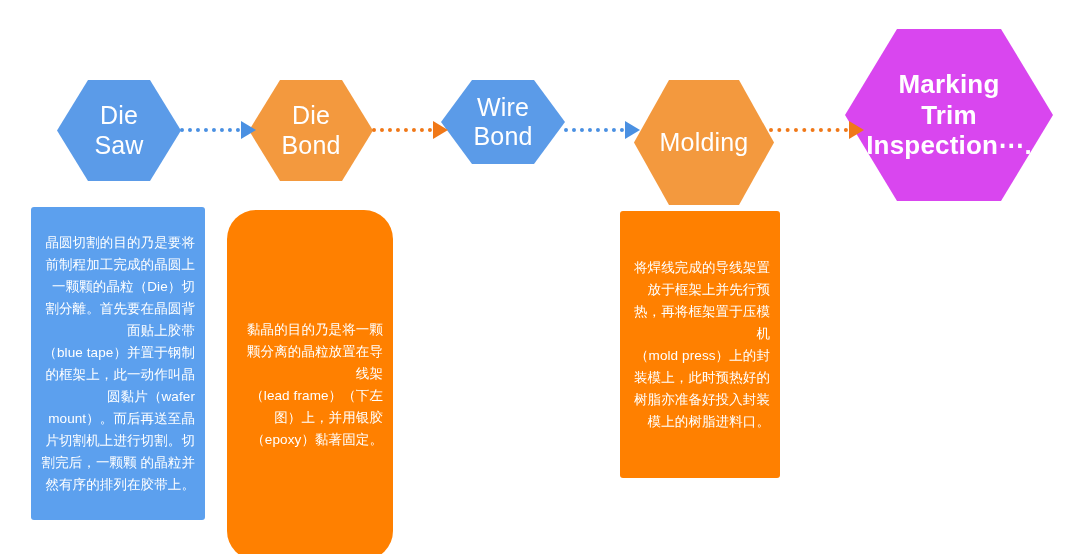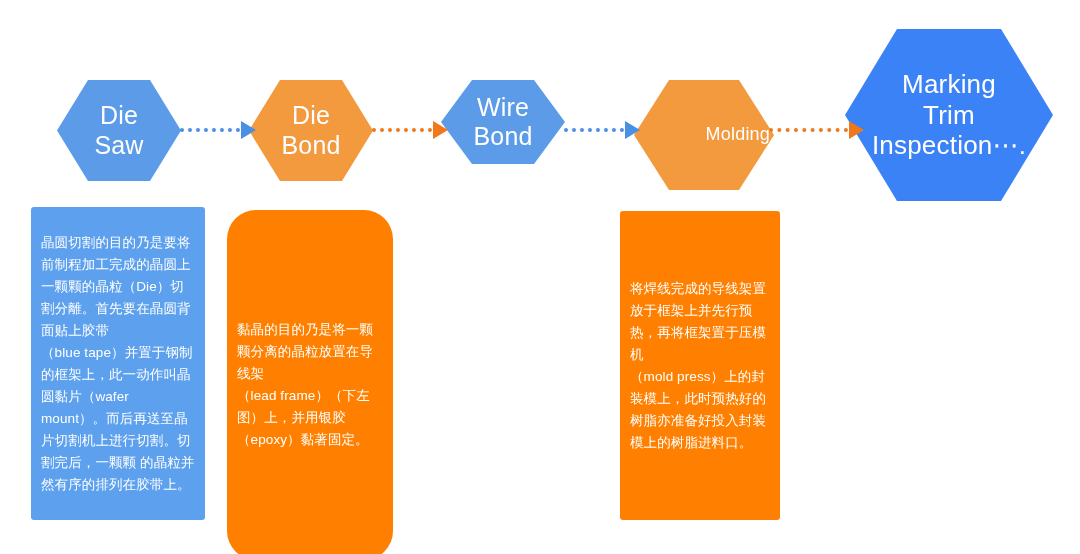--- a/index.html
+++ b/index.html
@@ -37,27 +37,27 @@
     font-weight: 400;
     letter-spacing: 0.2px;
   }
   .hex-label {
     display: block;
     white-space: pre-line;
     padding: 0 4px;
   }
 
   .hex.blue  { background: #5B9BE8; }
-  .hex.blue2 { background: #3b82f6; }
+  .hex.blue2 { background: #d946ef; font-weight: bold; }
   .hex.orange{ background: #F3993E; }
 
   .hex1 { left: 57px;  top: 80px;  width: 124px; height: 101px; font-size: 25px; }
   .hex2 { left: 249px; top: 80px;  width: 124px; height: 101px; font-size: 25px; }
   .hex3 { left: 441px; top: 80px;  width: 124px; height: 84px; font-size: 25px; }
-  .hex4 { left: 634px; top: 80px;  width: 140px; height: 110px; font-size: 18px; justify-content: flex-end; }
+  .hex4 { left: 634px; top: 80px;  width: 140px; height: 125px; font-size: 25px; }
   .hex5 { left: 845px; top: 29px;  width: 208px; height: 172px; font-size: 26px; }
 
   
   .arrow {
     position: absolute;
     height: 18px;
     display: flex;
     align-items: center;
   }
   .arrow .dots {
@@ -82,41 +82,41 @@
   .arr3 { left: 564px; top: 121px; width: 76px; }
   .arr4 { left: 769px; top: 121px; width: 95px; }
 
   
   .box {
     position: absolute;
     border-radius: 3px;
     color: #ffffff;
     font-size: 13.5px;
     line-height: 1.63;
-    text-align: left;
+    text-align: right;
     box-sizing: border-box;
     padding: 6px 10px;
     display: flex;
     align-items: center;
     justify-content: center;
     overflow: hidden;
   }
   .box .box-text {
     display: block;
     width: 100%;
     white-space: pre-line;
     letter-spacing: 0.1px;
   }
   .box.blue   { background: #5CA0EE; }
   .box.orange { background: #FF8000; }
 
   .box1 { left: 31px;  top: 207px; width: 174px; height: 313px; }
   .box2 { left: 227px; top: 210px; width: 166px; height: 350px; border-radius: 29px; }
   .box3 { left: 420px; top: 212px; width: 162px; height: 308px; }
-  .box4 { left: 620px; top: 211px; width: 160px; height: 309px; }
+  .box4 { left: 620px; top: 211px; width: 160px; height: 267px; }
 </style>
 </head>
 <body>
 
 <div id="diagram">
 
   <div class="hex blue hex1">
     <span class="hex-label">Die
 Saw</span>
   </div>

